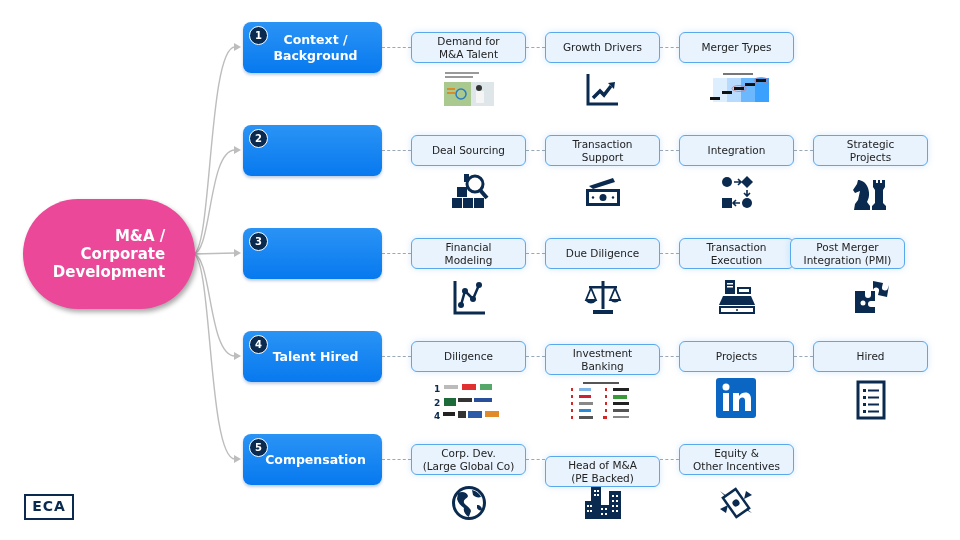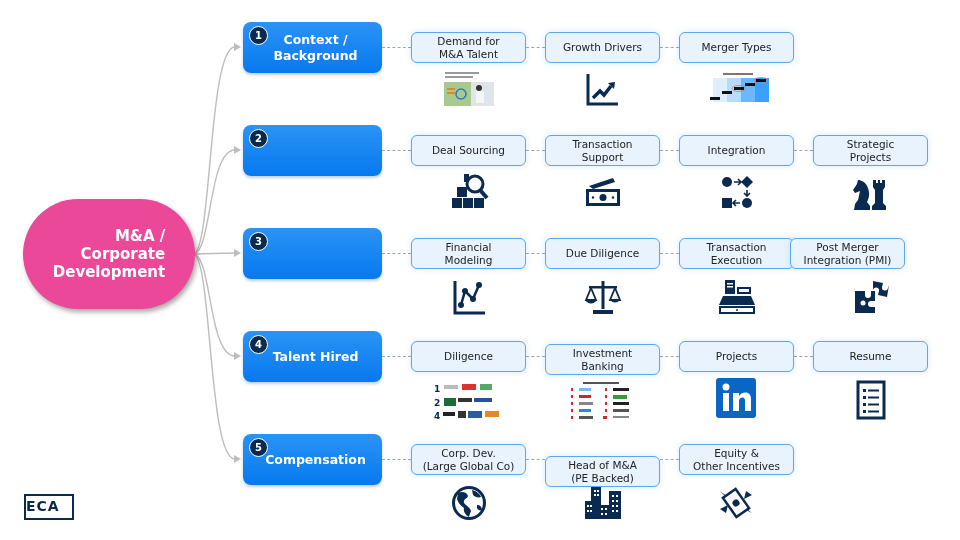--- a/index.html
+++ b/index.html
@@ -20,21 +20,21 @@
   .cat .lbl { padding-left:6px; }
   .sub { position:absolute; width:115px; height:31px; border-radius:6px; background:#e8f3fd;
          border:1.5px solid #5aa8ec; box-sizing:border-box; color:#222; font-size:10.5px; line-height:12.5px;
          display:flex; align-items:center; justify-content:center; text-align:center;
          box-shadow:0 0 6px rgba(90,168,236,0.25); white-space:pre-line; }
   .dash { position:absolute; height:0; border-top:1.5px dashed #9aa7b4; }
   .icon { position:absolute; width:40px; height:40px; }
   .thumb { position:absolute; }
   .logo { position:absolute; left:24px; top:494px; width:50px; height:26px; border:2.5px solid #0a2a4f;
           box-sizing:border-box; color:#0a2a4f; font-weight:bold; font-size:14px; line-height:21px;
-          letter-spacing:1px; }
+          text-align:center; letter-spacing:1px; }
 </style>
 </head>
 <body>
 
 <svg id="connectors">
     <path d="M193 254 C212 254, 208 47, 235 47" fill="none" stroke="#bdbdbd" stroke-width="1.4"></path>
     <path d="M234 43 L241 47 L234 51 Z" fill="#bdbdbd"></path>
     <path d="M193 254 C212 254, 208 150, 235 150" fill="none" stroke="#bdbdbd" stroke-width="1.4"></path>
     <path d="M234 146 L241 150 L234 154 Z" fill="#bdbdbd"></path>
     <path d="M193 254 L235 253" fill="none" stroke="#bdbdbd" stroke-width="1.4"></path>
@@ -113,21 +113,21 @@
 <div class="sub" style="left:545px;top:238px">Due Diligence</div>
 <div class="sub" style="left:679px;top:238px">Transaction
 Execution</div>
 <div class="sub" style="left:790px;top:238px">Post Merger
 Integration (PMI)</div>
 
 <div class="sub" style="left:411px;top:341px">Diligence</div>
 <div class="sub" style="left:545px;top:344px">Investment
 Banking</div>
 <div class="sub" style="left:679px;top:341px">Projects</div>
-<div class="sub" style="left:813px;top:341px">Resume</div>
+<div class="sub" style="left:813px;top:341px">Hired</div>
 
 <div class="sub" style="left:411px;top:444px">Corp. Dev.
 (Large Global Co)</div>
 <div class="sub" style="left:545px;top:456px">Head of M&amp;A
 (PE Backed)</div>
 <div class="sub" style="left:679px;top:444px">Equity &amp;
 Other Incentives</div>
 
 <svg class="thumb" style="left:443px;top:70px" width="52" height="36" viewBox="0 0 52 36">
   <rect x="0" y="0" width="52" height="36" fill="#fff"></rect>

